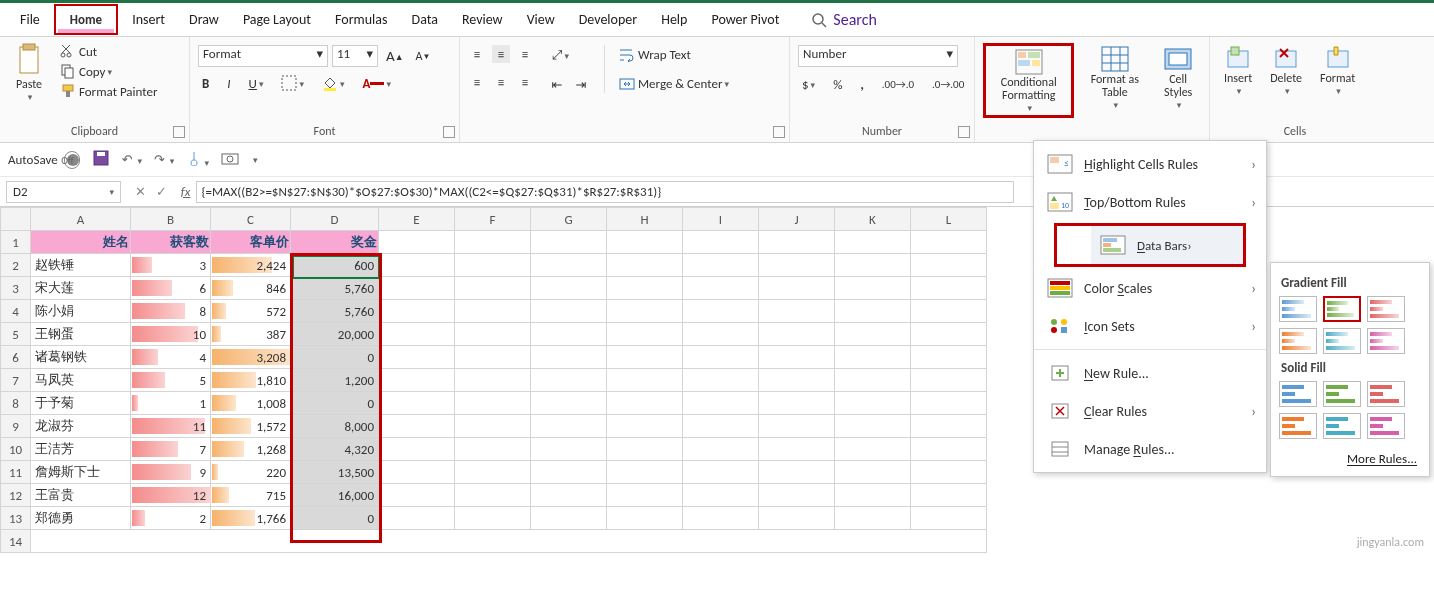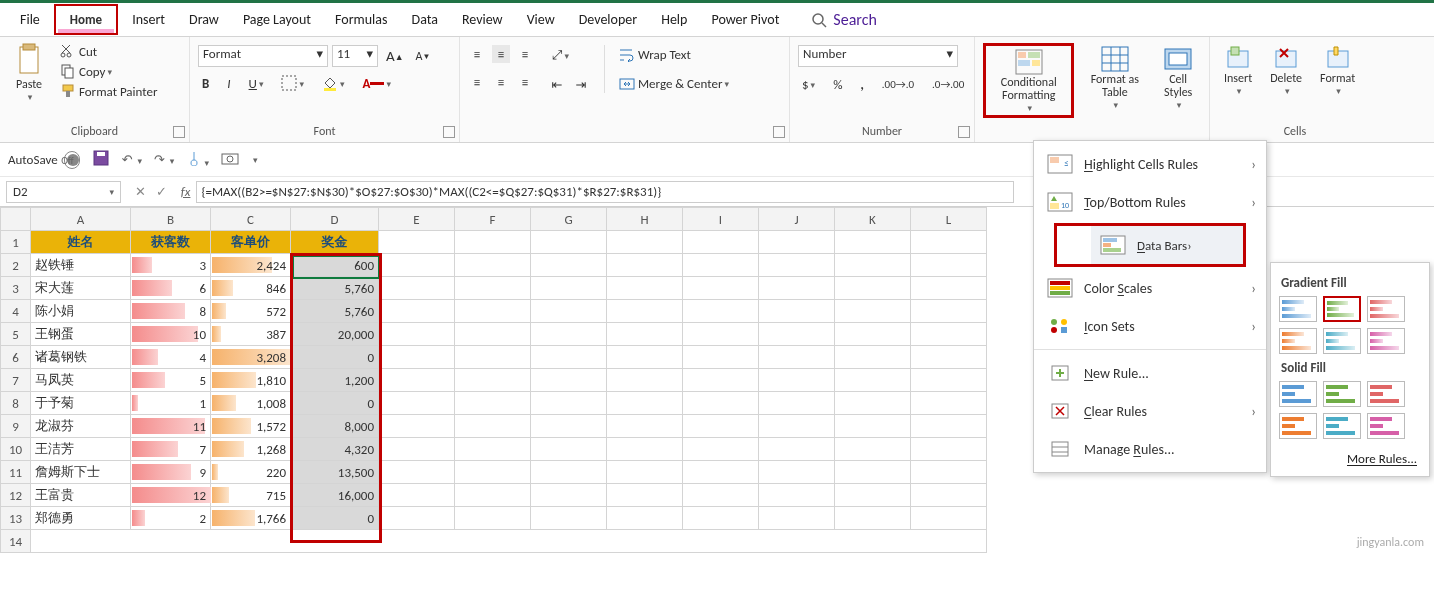--- a/index.html
+++ b/index.html
@@ -45,21 +45,21 @@
   .namebox { width:115px; border:1px solid #ccc; height:22px; margin:0 6px; padding:0 6px; display:flex; align-items:center; justify-content:space-between; font-size:13px; }
   .fx-btns { display:flex; gap:10px; padding:0 8px; color:#888; }
   .fx-label { font-style:italic; color:#666; padding:0 6px;text-decoration:underline; }
   .formula-text { font-size:13px; padding-left:4px; border:1px solid #ccc; height:22px; flex:1; display:flex; align-items:center; margin-right:420px; }
   .grid-area { position:relative; }
   .grid { border-collapse:collapse; }
   .grid td, .grid th { border:1px solid #d4d4d4; height:23px; font-size:13px; }
   .colhdr th { background:#f3f3f3; text-align:center; font-weight:normal; color:#555; }
   .rowhdr { background:#f3f3f3; text-align:center; font-weight:normal; color:#555; width:30px; }
   .corner { background:#f3f3f3; width:30px; }
-  .datahdr { background:#eab308; color:#1f4e79; font-weight:bold; text-align:center; }
+  .datahdr { background:#f9a8d4; color:#1f4e79; font-weight:bold; text-align:right; }
   .col-A{width:100px}.col-B{width:80px}.col-C{width:80px}.col-D{width:88px}.col-other{width:76px}
   .num { text-align:right; padding-right:4px; }
   .txt { text-align:left; padding-left:4px; }
   .bar-cell { position:relative; text-align:right; padding-right:4px; }
   .bar-fill { position:absolute; left:1px; top:3px; bottom:3px; background:linear-gradient(90deg,#f48c8c,#fbd3d3); }
   .bar-fill.orange { background:linear-gradient(90deg,#f6b26b,#fce5cd); }
   .bar-cell span { position:relative; }
   .sel-col-D { background:#d9d9d9; }
   .sel-outline { position:absolute; border:3px solid #c00000; pointer-events:none; }
   .green-sel { position:absolute; border:2px solid #0f7b3e; pointer-events:none; }

